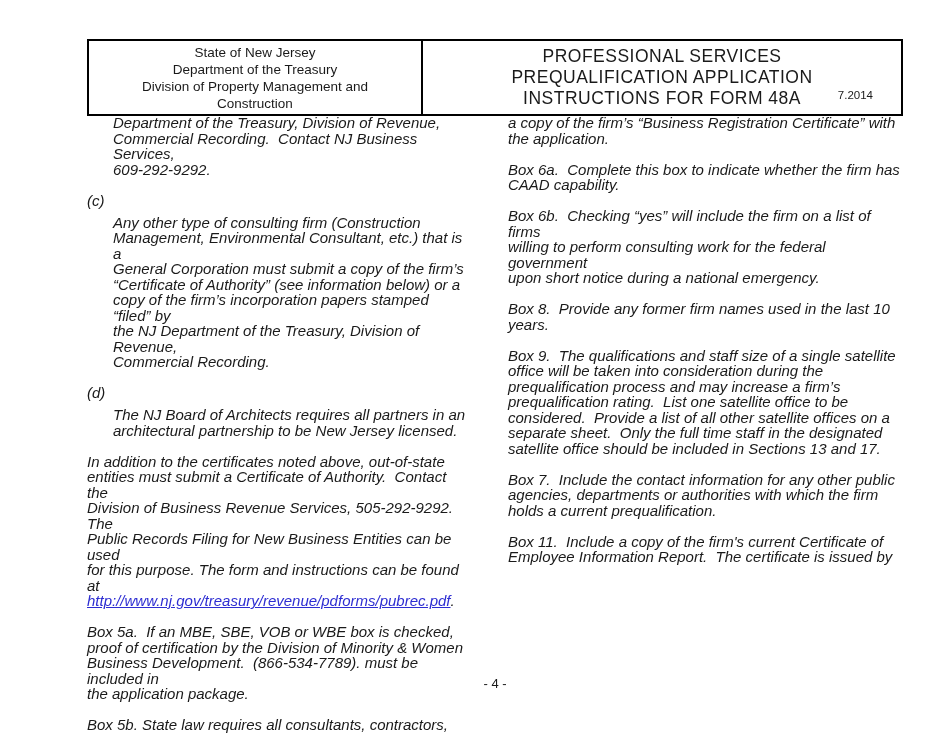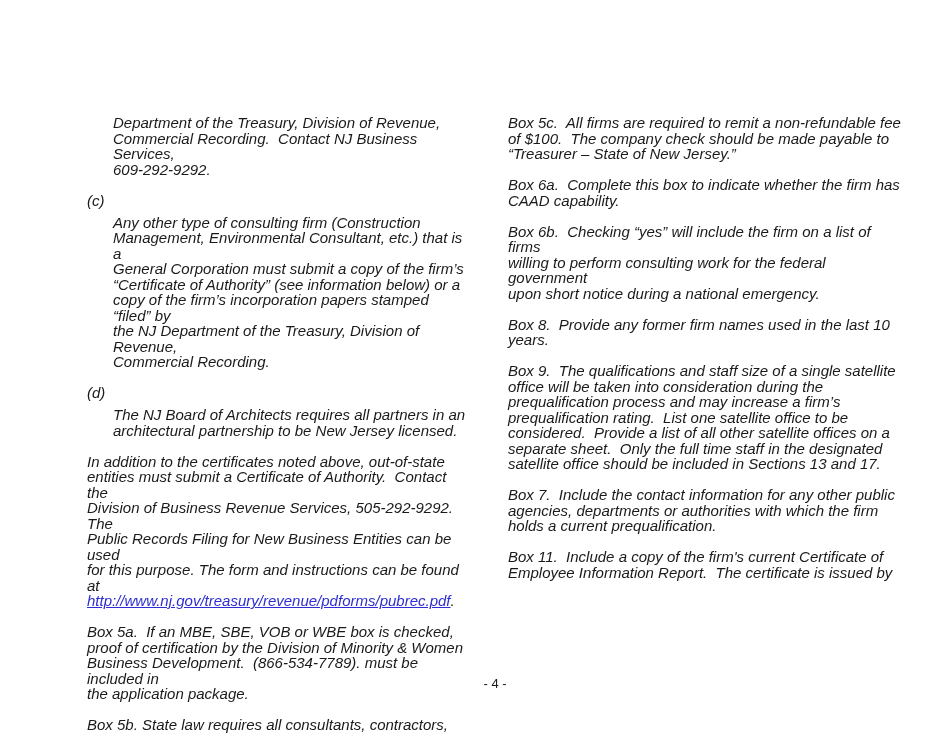--- a/index.html
+++ b/index.html
@@ -92,20 +92,29 @@
     width: 816px;
     text-align: center;
     font-size: 13px;
   }
 </style>
 </head>
 <body>
 
 <div class="page">
 
+  <div class="header">
+    <div class="header-left">State of New Jersey
+Department of the Treasury
+Division of Property Management and
+Construction</div>
+    <div class="header-right"><div>PROFESSIONAL SERVICES
+PREQUALIFICATION APPLICATION
+INSTRUCTIONS FOR FORM 48A</div><span class="version">7.2014</span></div>
+  </div>
 
   <div class="columns">
 
     <div class="col-left">
       <p class="par indented">Department of the Treasury, Division of Revenue,
 Commercial Recording.  Contact NJ Business Services,
 609-292-9292.</p>
       <div class="list-item">
           <span class="marker">(c)</span>
           <span class="li-text">Any other type of consulting firm (Construction
@@ -133,23 +142,22 @@
 the application package.</p>
       <p class="par"><span>Box 5b. State law requires all consultants, contractors, and
 subcontractors to provide proof of their registration with the
 State of New Jersey, Department of the Treasury, Division of
 Revenue.  Contact the Division of Revenue, Client Services,
 at 609-292-2500 or through the Division’s website,
 </span><a class="doc-link">http://www.nj.gov/treasury/revenue/busregcert.shtml</a><span>. Enclose</span></p>
     </div>
 
     <div class="col-right">
-      <p class="par">Box 5c.  All firms are required to remit a non-refundable fee
-of $100.  The company check should be made payable to
-“Treasurer – State of New Jersey.”</p>
+      <p class="par">a copy of the firm’s “Business Registration Certificate” with
+the application.</p>
       <p class="par">Box 6a.  Complete this box to indicate whether the firm has
 CAAD capability.</p>
       <p class="par">Box 6b.  Checking “yes” will include the firm on a list of firms
 willing to perform consulting work for the federal government
 upon short notice during a national emergency.</p>
       <p class="par">Box 8.  Provide any former firm names used in the last 10
 years.</p>
       <p class="par">Box 9.  The qualifications and staff size of a single satellite
 office will be taken into consideration during the
 prequalification process and may increase a firm’s

